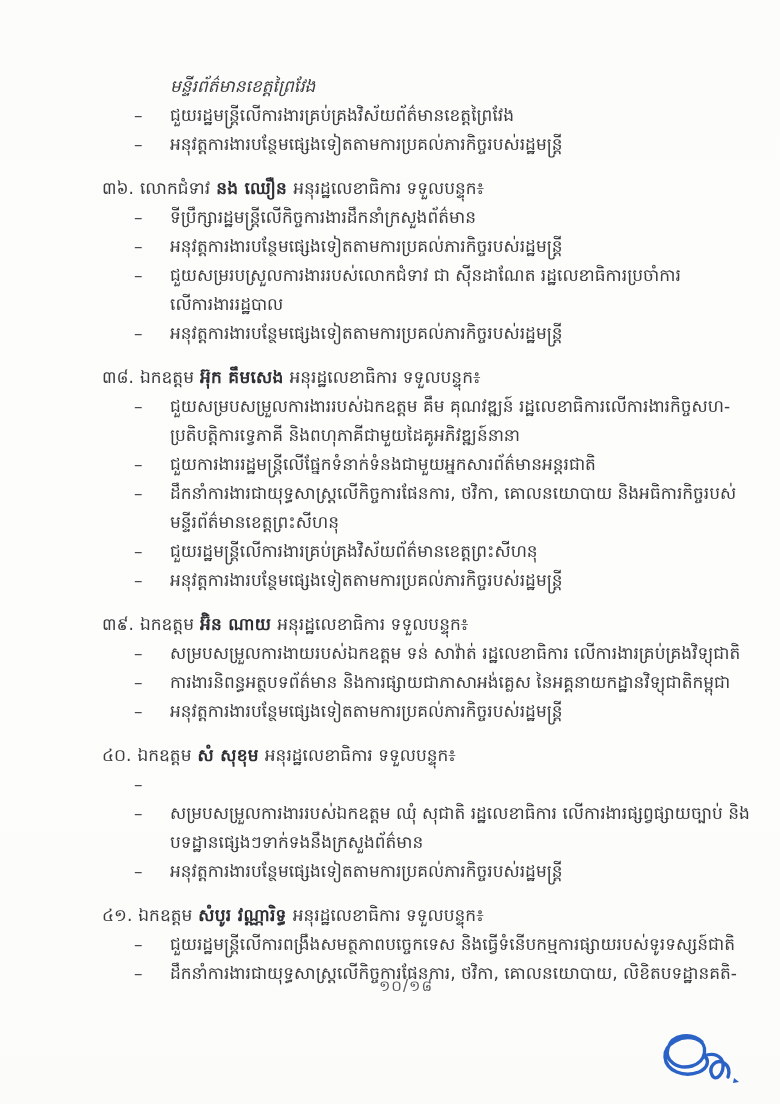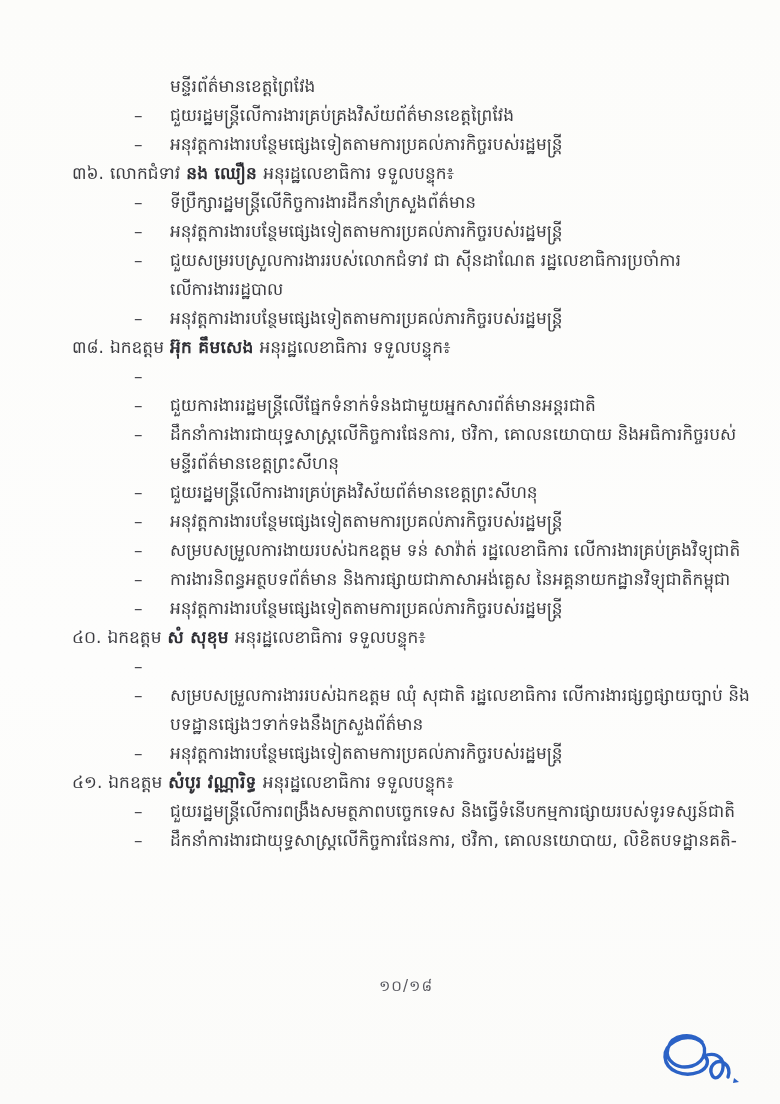--- a/index.html
+++ b/index.html
@@ -7,25 +7,25 @@
     width:780px;height:1104px;position:relative;overflow:hidden;
     background:#fdfdfb;
     font-family:"DejaVu Sans","Liberation Sans",sans-serif;
     color:#3a3a3f;
   }
   .page{position:absolute;inset:0;background:linear-gradient(180deg,#fcfcfa 0%,#fdfdfc 60%,#fbfbf9 100%);}
   .content{
     position:absolute;top:72px;left:0;right:0;
     font-size:17px;line-height:29px;
   }
-  .cont-line{padding-left:170px;padding-right:12px;}
+  .cont-line{padding-left:170px;padding-right:12px;font-style:italic;}
   .bullet{display:flex;padding-left:134px;padding-right:30px;}
   .bullet .dash{width:36px;flex:0 0 36px;color:#4a4a50;}
   .bullet .btext{flex:1;}
-  .heading{padding-left:72px;padding-right:28px;margin-top:0;}
+  .heading{padding-left:102px;padding-right:28px;margin-top:15px;}
   .heading .num{margin-right:6px;}
   .heading .pname{font-weight:700;color:#2e2e34;letter-spacing:.3px;margin:0 6px;}
   .footer{
     position:absolute;top:976px;left:16px;width:100%;
     text-align:center;font-size:15px;color:#57575e;letter-spacing:1px;
   }
   .signature{position:absolute;left:642px;top:1026px;width:118px;height:74px;}
 </style>
 </head>
 <body>
@@ -54,37 +54,39 @@
         <span class="dash">–</span>
         <span class="btext">ជួយសម្ររបស្រួលការងាររបស់លោកជំទាវ ជា ស៊ីនដាណែត រដ្ឋលេខាធិការប្រចាំការ លើការងាររដ្ឋបាល</span>
       </div>
       <div class="bullet">
         <span class="dash">–</span>
         <span class="btext">អនុវត្តការងារបន្ថែមផ្សេងទៀតតាមការប្រគល់ភារកិច្ចរបស់រដ្ឋមន្ត្រី</span>
       </div>
       <div class="heading"><span class="num">៣៨.</span><span class="prefix">ឯកឧត្តម</span><span class="pname">អ៊ុក គឹមសេង</span><span class="suffix">អនុរដ្ឋលេខាធិការ ទទួលបន្ទុក៖</span></div>
       <div class="bullet">
         <span class="dash">–</span>
+        <span class="btext">ជួយសម្របសម្រួលការងាររបស់ឯកឧត្តម គឹម គុណវឌ្ឍន៍ រដ្ឋលេខាធិការលើការងារកិច្ចសហ-ប្រតិបត្តិការទ្វេភាគី និងពហុភាគីជាមួយដៃគូអភិវឌ្ឍន៍នានា</span>
       </div>
       <div class="bullet">
         <span class="dash">–</span>
         <span class="btext">ជួយការងាររដ្ឋមន្ត្រីលើផ្នែកទំនាក់ទំនងជាមួយអ្នកសារព័ត៌មានអន្តរជាតិ</span>
       </div>
       <div class="bullet">
         <span class="dash">–</span>
         <span class="btext">ដឹកនាំការងារជាយុទ្ធសាស្ត្រលើកិច្ចការផែនការ, ថវិកា, គោលនយោបាយ និងអធិការកិច្ចរបស់មន្ទីរព័ត៌មានខេត្តព្រះសីហនុ</span>
       </div>
       <div class="bullet">
         <span class="dash">–</span>
         <span class="btext">ជួយរដ្ឋមន្ត្រីលើការងារគ្រប់គ្រងវិស័យព័ត៌មានខេត្តព្រះសីហនុ</span>
       </div>
       <div class="bullet">
         <span class="dash">–</span>
         <span class="btext">អនុវត្តការងារបន្ថែមផ្សេងទៀតតាមការប្រគល់ភារកិច្ចរបស់រដ្ឋមន្ត្រី</span>
       </div>
+      <div class="heading"><span class="num">៣៩.</span><span class="prefix">ឯកឧត្តម</span><span class="pname">អ៊ិន ណាយ</span><span class="suffix">អនុរដ្ឋលេខាធិការ ទទួលបន្ទុក៖</span></div>
       <div class="bullet">
         <span class="dash">–</span>
         <span class="btext">សម្របសម្រួលការងាយរបស់ឯកឧត្តម ទន់ សាវ៉ាត់ រដ្ឋលេខាធិការ លើការងារគ្រប់គ្រងវិទ្យុជាតិ</span>
       </div>
       <div class="bullet">
         <span class="dash">–</span>
         <span class="btext">ការងារនិពន្ធអត្ថបទព័ត៌មាន និងការផ្សាយជាភាសាអង់គ្លេស នៃអគ្គនាយកដ្ឋានវិទ្យុជាតិកម្ពុជា</span>
       </div>
       <div class="bullet">
         <span class="dash">–</span>

